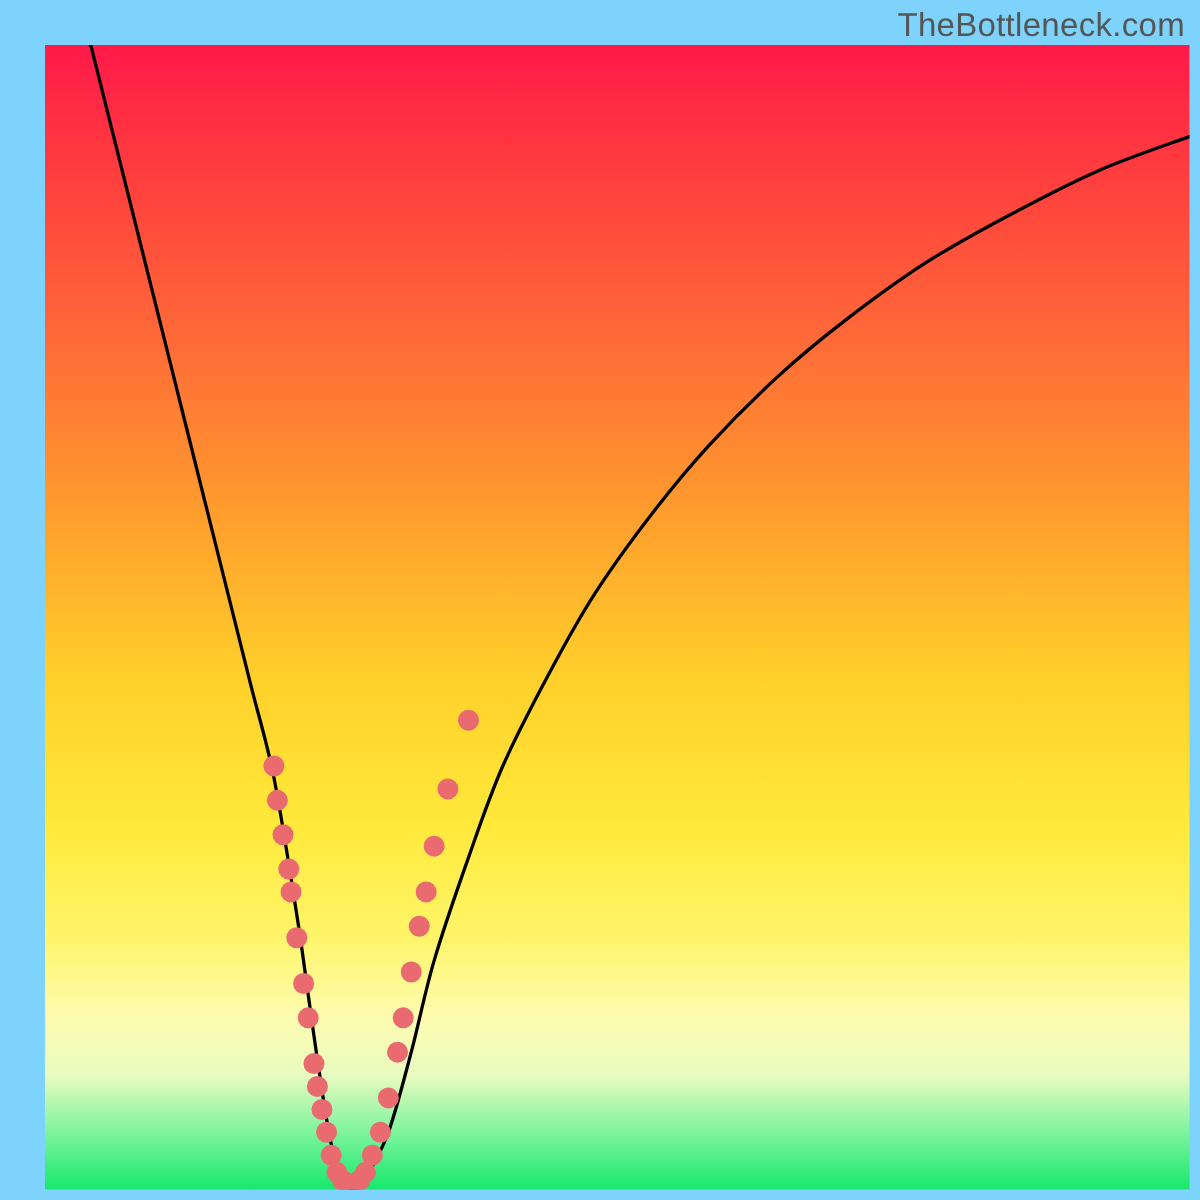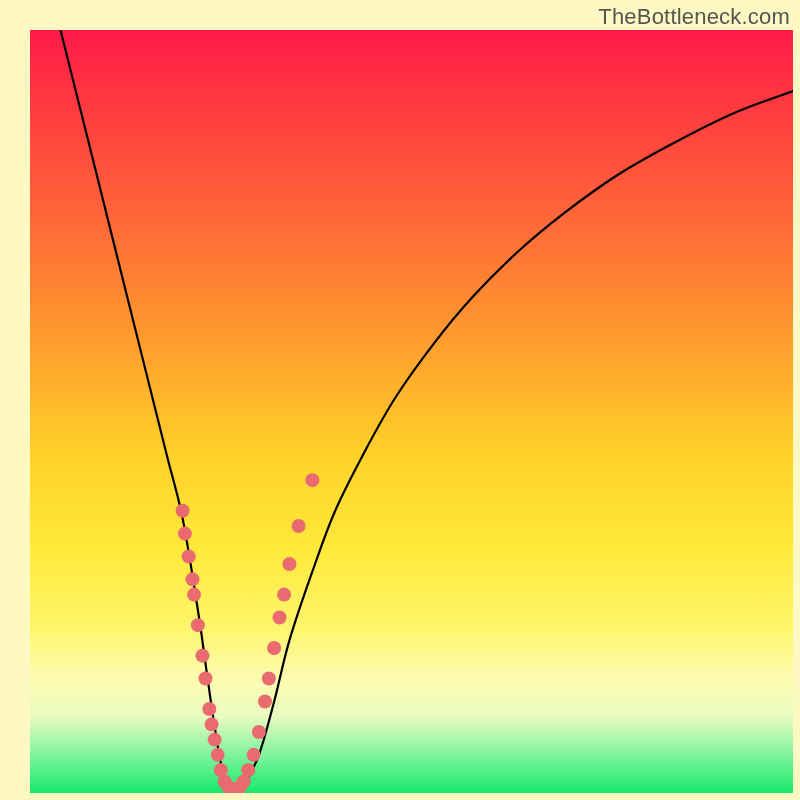--- a/index.html
+++ b/index.html
@@ -8,21 +8,21 @@
     width: 800px;
     height: 800px;
     overflow: hidden;
     background: #000;
     font-family: Arial, Helvetica, sans-serif;
   }
   .frame {
     position: relative;
     width: 800px;
     height: 800px;
-    background: #fef9c3;
+    background: #7dd3fc;
   }
   .plot-area {
     position: absolute;
     left: 30px;
     top: 30px;
     width: 763px;
     height: 763px;
     
     background: linear-gradient(
       to bottom,

